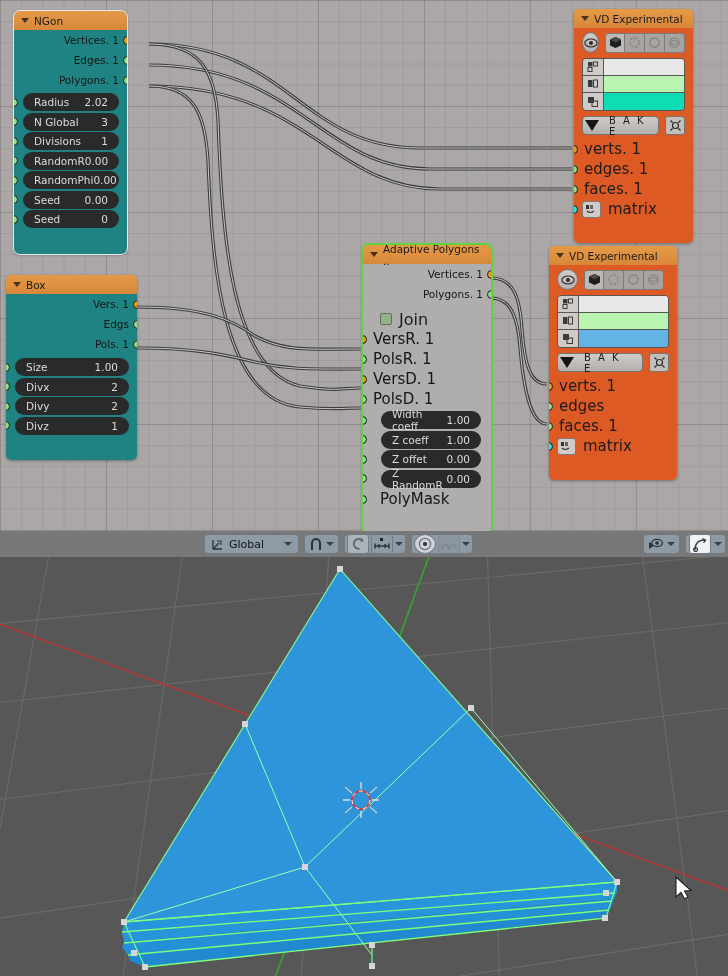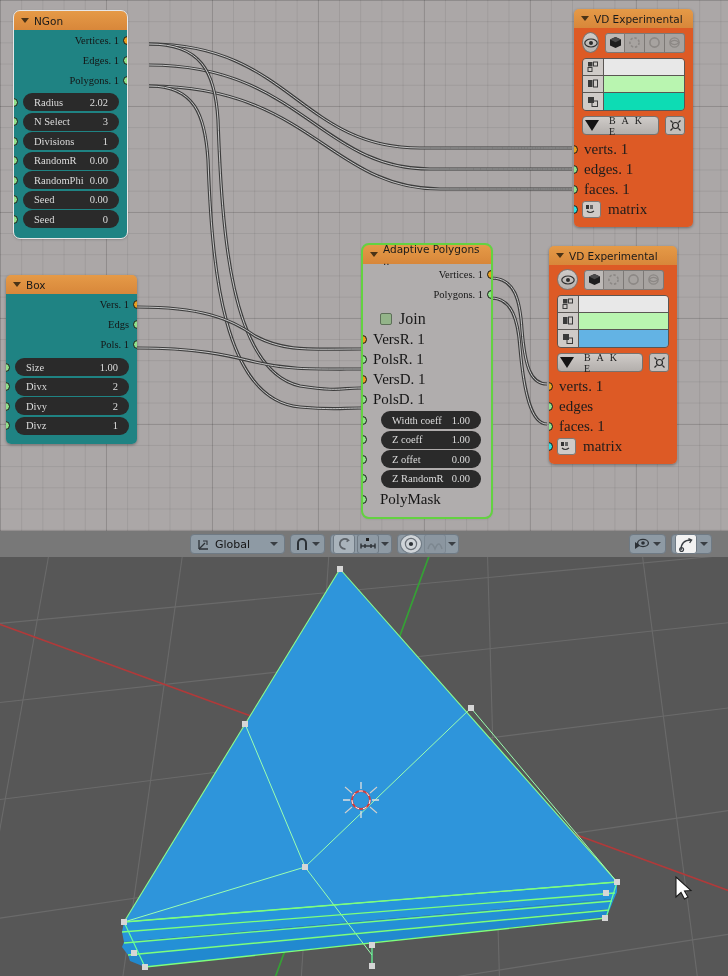--- a/index.html
+++ b/index.html
@@ -29,21 +29,21 @@
          box-shadow:0 1px 3px rgba(0,0,0,.35); }
   .node-inner{ border-radius:5px; overflow:hidden; width:100%; height:100%; }
   .node.sel-white{ outline:1px solid #e8e8e8; outline-offset:0px; border-radius:6px;}
   .node.sel-green{ outline:2px solid #63d241; outline-offset:0px; border-radius:6px;}
 
   .nhead{ height:19px; display:flex; align-items:center; gap:5px;
           padding:0 7px; font-size:10.5px; color:#1b1b1b;
           background:linear-gradient(#e59a47,#d8873a); }
   .nhead .tri{ width:0;height:0;border-left:4px solid transparent;
                border-right:4px solid transparent;border-top:5px solid #4a3317;}
-  .nbody{ background:#1f8383; padding-bottom:8px;font-family:Liberation Serif, serif; }
+  .nbody{ background:#1f8383; padding-bottom:24px; }
   .nbody.vd{ background:#dd5a25; }
   .nbody.ap{ background:#b0adad; }
 
   .out-row{ position:relative; height:20px; display:flex; align-items:center;
             justify-content:flex-end; padding-right:8px;
             font-size:10.5px; color:#151515;}
   .in-row{ position:relative; height:20px; display:flex; align-items:center;
             padding-left:10px; font-size:15px; color:#151515;}
   .vd .out-row,.vd .in-row{ color:#1c1c1c; }
 
@@ -185,21 +185,21 @@
             <span class="sock right s-green"></span>
           </div>
 
           <div class="field">
             <span class="sock s-green"></span>
             <span>Radius</span>
             <span>2.02</span>
           </div>
           <div class="field">
             <span class="sock s-green"></span>
-            <span>N Select</span>
+            <span>N Global</span>
             <span>3</span>
           </div>
           <div class="field">
             <span class="sock s-green"></span>
             <span>Divisions</span>
             <span>1</span>
           </div>
           <div class="field">
             <span class="sock s-green"></span>
             <span>RandomR</span>
@@ -549,21 +549,21 @@
           </div>
         </div>
       </div>
     </div>
   </div>
 
   <div id="toolbar">
 
     <div style="flex:1"></div>
 
-    <div style="display:flex;align-items:center;gap:5px;padding-right:16px;">
+    <div style="display:flex;align-items:center;gap:5px;padding-right:2px;">
 
       <div class="tb-group" style="gap:5px;padding:0 6px;">
         <span class="tb-ico">
           <svg width="13" height="13" viewBox="0 0 13 13">
               <path d="M2 11 L2 2 M2 11 L11 11" stroke="#2c3136" stroke-width="1.3" fill="none"></path>
               <path d="M2 11 L8 5" stroke="#2c3136" stroke-width="1.3"></path>
               <path d="M6 3 L10 3 L10 7" stroke="#2c3136" stroke-width="1.1" fill="none"></path>
             </svg>
         </span>
         <span class="tb-lbl">Global</span>

